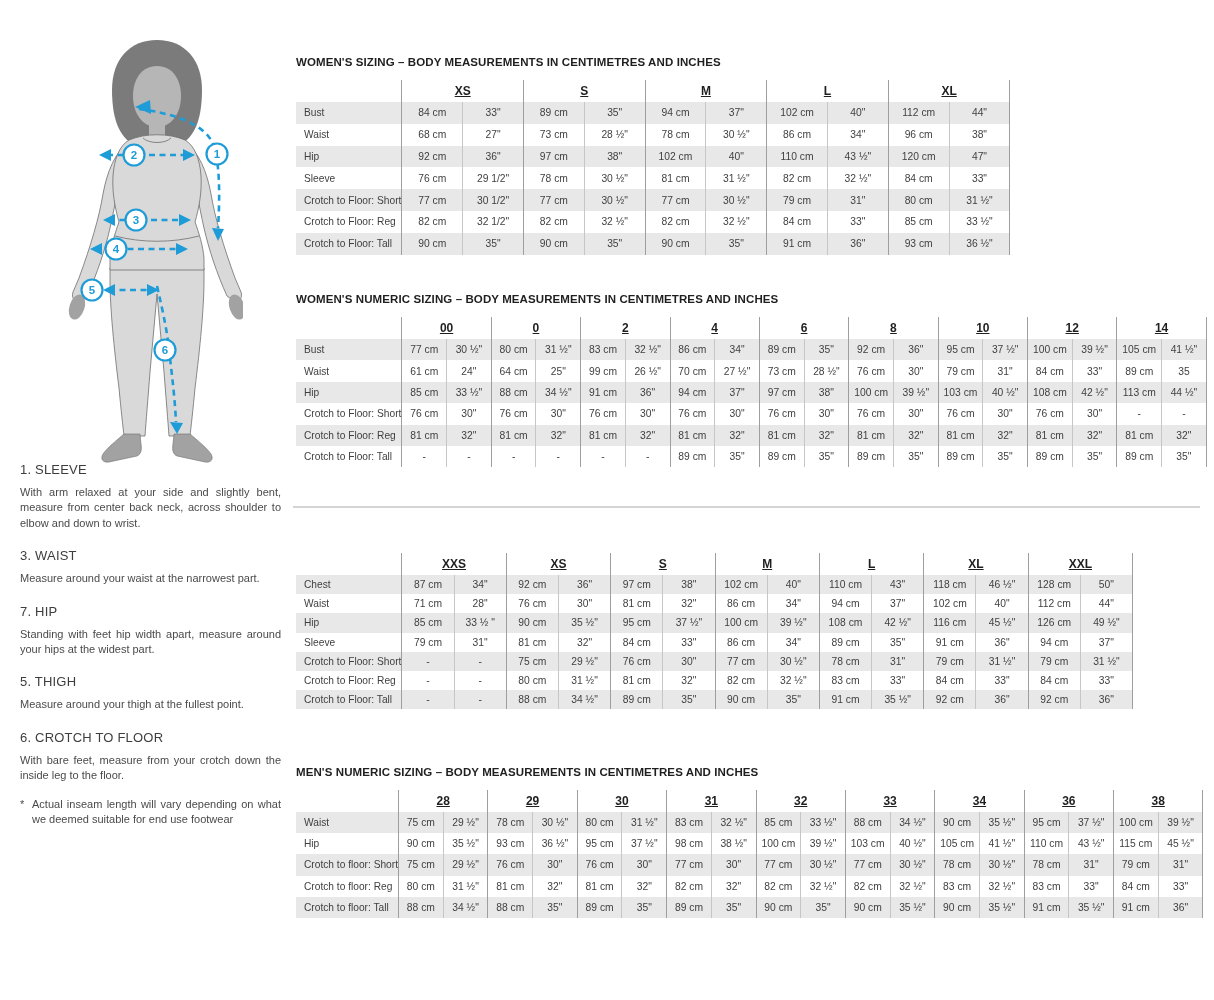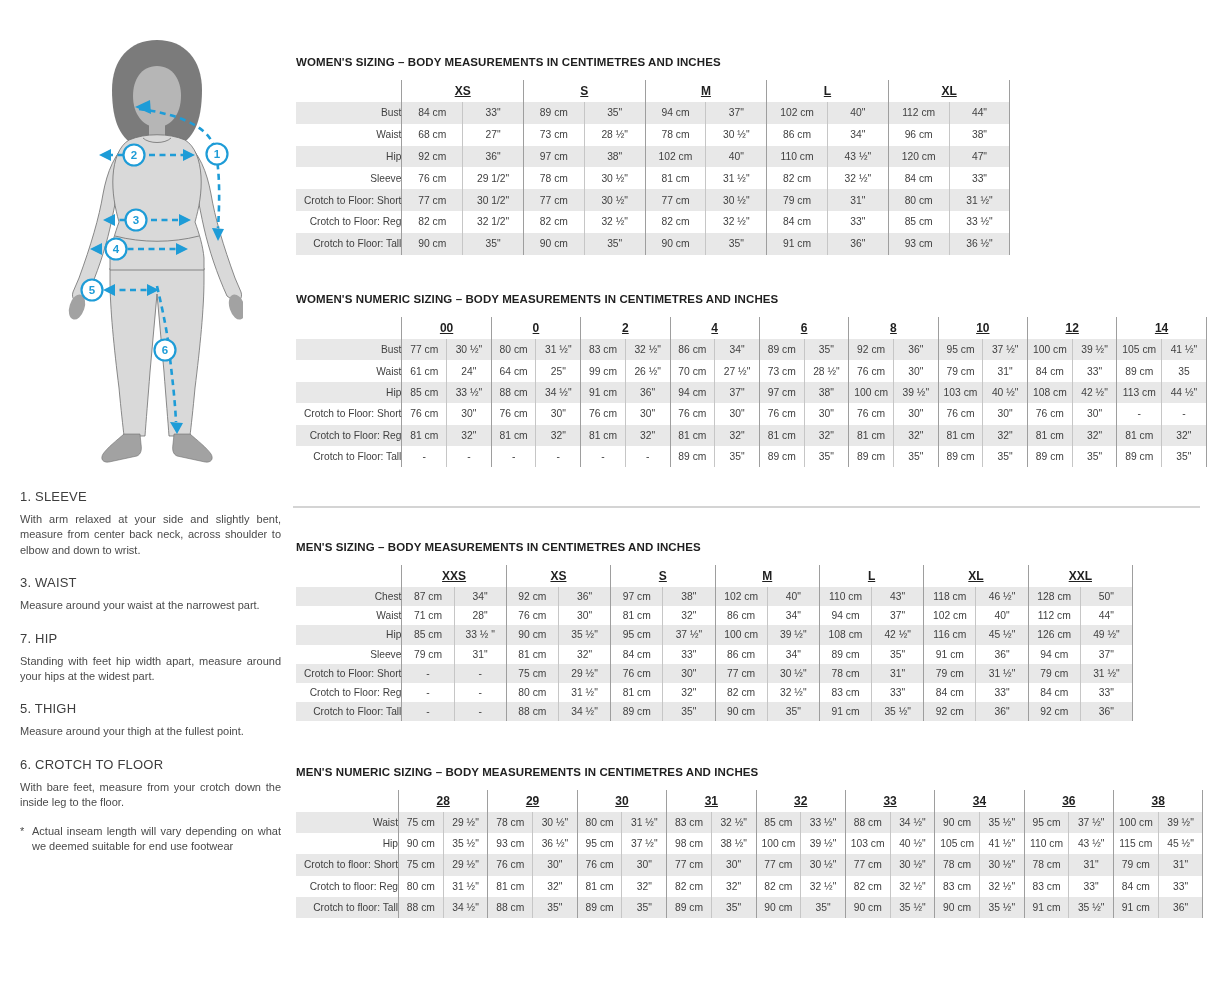--- a/index.html
+++ b/index.html
@@ -4,35 +4,35 @@
 <style>
   * { box-sizing: border-box; }
   html,body { margin:0; padding:0; }
   body {
     width:1214px; height:1000px; background:#ffffff; position:relative; overflow:hidden;
     font-family:"Liberation Sans", sans-serif; color:#3f3f3f;
   }
   
   .figure-wrap { position:absolute; left:57px; top:30px; width:186px; height:436px; }
   
-  .defs { position:absolute; left:20px; top:489px; width:261px; }
+  .defs { position:absolute; left:20px; top:462px; width:261px; }
   .defs h3 { font-size:13px; font-weight:400; color:#3d3d3d; margin:17px 0 8px 0; letter-spacing:.2px; }
   .defs .block:first-child h3 { margin-top:0; }
   .defs p { font-size:11px; line-height:1.4; margin:0; text-align:justify; color:#4a4a4a; }
   .note { position:relative; margin-top:13px !important; padding-left:12px; }
   .note .star { position:absolute; left:0; top:0; }
   
   .table-block { position:absolute; left:296px; }
   .tb0 { top:56px; } .tb1 { top:293px; } .tb2 { top:541px; } .tb3 { top:766px; }
   .table-title { font-size:11.5px; font-weight:700; color:#1f1f1f; margin:0; letter-spacing:.1px; }
   table.sz { border-collapse:collapse; table-layout:fixed; margin-top:12px; border-right:1px solid #9e9e9e; }
   .sz th, .sz td { padding:0; vertical-align:middle; }
   .sz thead th { font-weight:700; font-size:12px; color:#1f1f1f; text-align:center; height:22px; }
   .sz td { font-size:10.3px; color:#3f3f3f; text-align:center; }
-  .sz td.lbl { text-align:right; padding-left:8px; white-space:nowrap; font-size:10.2px; }
+  .sz td.lbl { text-align:left; padding-left:8px; white-space:nowrap; font-size:10.2px; }
   .sz tbody tr:nth-child(odd) { background:#e8e8e8; }
   .sz thead th.size { border-left:1px solid #9e9e9e;text-decoration:underline; }
   .sz td.cm { border-left:1px solid #9e9e9e; }
   .sz td.in { border-left:1px solid #c6c6c6; }
   .t0 tbody td { height:21.8px; }
   .t1 tbody td { height:21.4px; }
   .t2 tbody td { height:19.2px; }
   .t3 tbody td { height:21.2px; }
   .divider { position:absolute; left:293px; top:506px; width:907px; border:0; border-top:2px solid #d4d4d4; margin:0; }
 </style>
@@ -409,21 +409,20 @@
           <td class="cm">89 cm</td>
           <td class="in">35"</td>
           <td class="cm">89 cm</td>
           <td class="in">35"</td>
         </tr>
       </tbody>
     </table>
 </section>
 <hr class="divider">
 <section class="table-block tb2">
-  <h2 class="table-title">MEN'S SIZING – BODY MEASUREMENTS IN CENTIMETRES AND INCHES</h2>
   <table class="sz t2">
       <colgroup>
         <col style="width: 100px;">
         <col style="width: 52.2px;">
         <col style="width: 52.2px;">
         <col style="width: 52.2px;">
         <col style="width: 52.2px;">
         <col style="width: 52.2px;">
         <col style="width: 52.2px;">
         <col style="width: 52.2px;">

